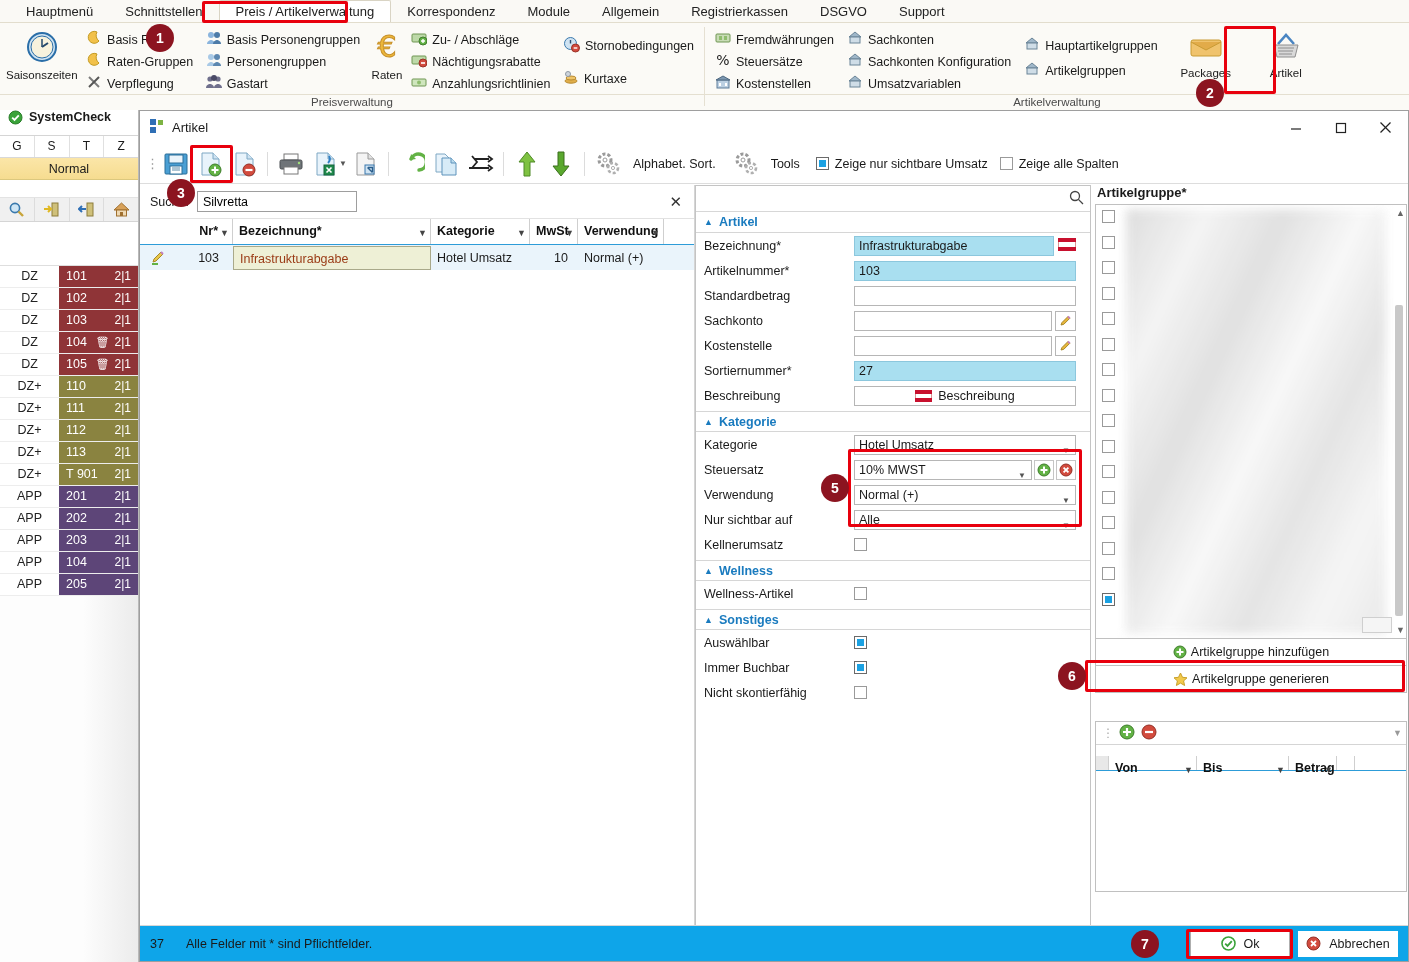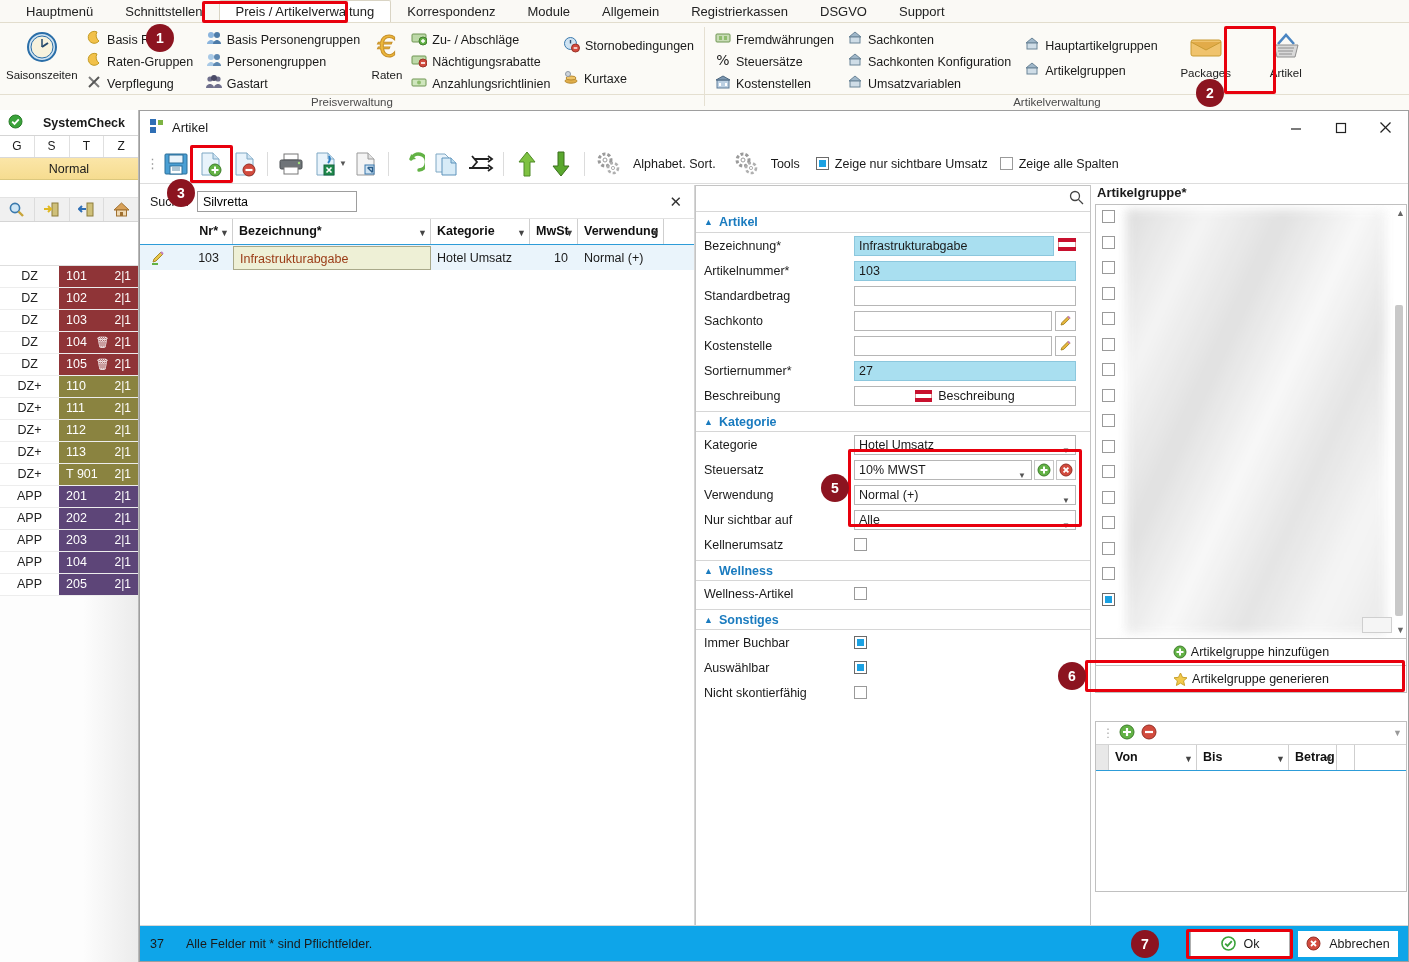--- a/index.html
+++ b/index.html
@@ -29,21 +29,21 @@
 
   .bigbtn { width:78px; display:flex; flex-direction:column; align-items:center; padding-top:3px; cursor:default; }
   .bigbtn .lbl { font-size:11.5px; margin-top:2px; text-align:center; line-height:12px; }
   .smallcol { display:flex; flex-direction:column; gap:1px; padding-top:2px; }
   .smallbtn { display:flex; align-items:center; gap:5px; padding:1px 4px; font-size:12.5px; white-space:nowrap; cursor:default; }
   .ico { display:inline-block; flex:0 0 auto; }
 
   
   .leftpanel { position:absolute; left:0; top:110px; width:139px; height:852px;
                background:linear-gradient(to right,#fdfdfd 60%, #ebebeb 100%); border-right:1px solid #b9b9b9; }
-  .lp-head { display:flex; align-items:center; gap:20px; height:26px; padding-left:8px;
+  .lp-head { display:flex; gap:6px; height:26px; padding-left:8px;
              background:#fff; border-bottom:1px solid #d5d5d5; font-weight:bold; font-size:12.5px; }
   .lp-gstz { display:flex; height:22px; background:#fff; border-bottom:1px solid #d8d8d8; }
   .lp-gstz div { flex:1; text-align:center; line-height:21px; font-size:12px; border-right:1px solid #e0e0e0; }
   .lp-gstz div:last-child { border-right:none; }
   .lp-normal { height:22px; line-height:22px; text-align:center; font-size:12.5px;
                background:linear-gradient(to bottom,#fbe6a8,#f6dc90); border-bottom:1px solid #dcc87e; }
   .lp-blank { height:18px; background:#fff; border-bottom:1px solid #e3e3e3; }
   .lp-tools { display:flex; height:24px; background:#f0f0f0; border-bottom:1px solid #d5d5d5; }
   .lp-tools div { flex:1; display:flex; align-items:center; justify-content:center; border-right:1px solid #dcdcdc; cursor:default; }
   .lp-tools div:last-child { border-right:none; }
@@ -117,21 +117,21 @@
             filter:blur(5px); opacity:.85; }
   .agchecks { position:absolute; left:6px; top:5px; display:flex; flex-direction:column; gap:12.5px; }
   .agsb { position:absolute; right:3px; top:100px; width:8px; bottom:22px; background:#c8c8c8; border-radius:2px;}
   .agsb-top { position:absolute; right:1px; top:3px; font-size:9px; color:#666;}
   .agsb-bot { position:absolute; right:1px; bottom:3px; font-size:9px; color:#666;}
   .agbtn { height:27px; border:1px solid #c0c0c0; border-top:none; background:#fff;
            display:flex; align-items:center; justify-content:center; gap:4px; font-size:12.5px; cursor:default; }
   .gridmini { margin-top:28px; border:1px solid #c0c0c0; background:#fff; }
   .gm-tools { height:23px; display:flex; align-items:center; gap:6px; padding-left:6px; border-bottom:1px solid #d5d5d5; }
   .gm-head { display:flex; height:26px; border-bottom:1px solid #2d9cd8; }
-  .gm-head .gh { font-weight:bold; }
+  .gm-head .gh { font-weight:bold;margin-top:11px; }
   .gm-body { height:120px; }
 
   
   .footer { position:absolute; left:0; bottom:0; width:1268px; height:36px;
             border-top:1px solid #d7d7d7; display:flex; align-items:center; padding:0 10px; background:#0ea5e9; }
   .footer .cnt { width:36px; font-size:12.5px; }
   .footer .msg { font-size:12.5px; }
   .fbtn { height:26px; min-width:100px; border:1px solid #aeaeae; background:#fff;
           display:flex; align-items:center; justify-content:center; gap:8px; font-size:12.5px; cursor:default; }
 
@@ -955,25 +955,25 @@
         <span class="lb">Wellness-Artikel</span>
         <span class="cbox"></span>
       </div>
 
       <div class="sect" style="border-top:1px solid #d6d6d6;">
         <span class="tri">▲</span>
         <span class="nm">Sonstiges</span>
       </div>
 
       <div class="frow">
+        <span class="lb">Auswählbar</span>
+        <span class="cbox on"></span>
+      </div>
+      <div class="frow">
         <span class="lb">Immer Buchbar</span>
-        <span class="cbox on"></span>
-      </div>
-      <div class="frow">
-        <span class="lb">Auswählbar</span>
         <span class="cbox on"></span>
       </div>
       <div class="frow">
         <span class="lb">Nicht skontierfähig</span>
         <span class="cbox"></span>
       </div>
     </div>
 
     <div class="right">
       <h3>Artikelgruppe*</h3>

